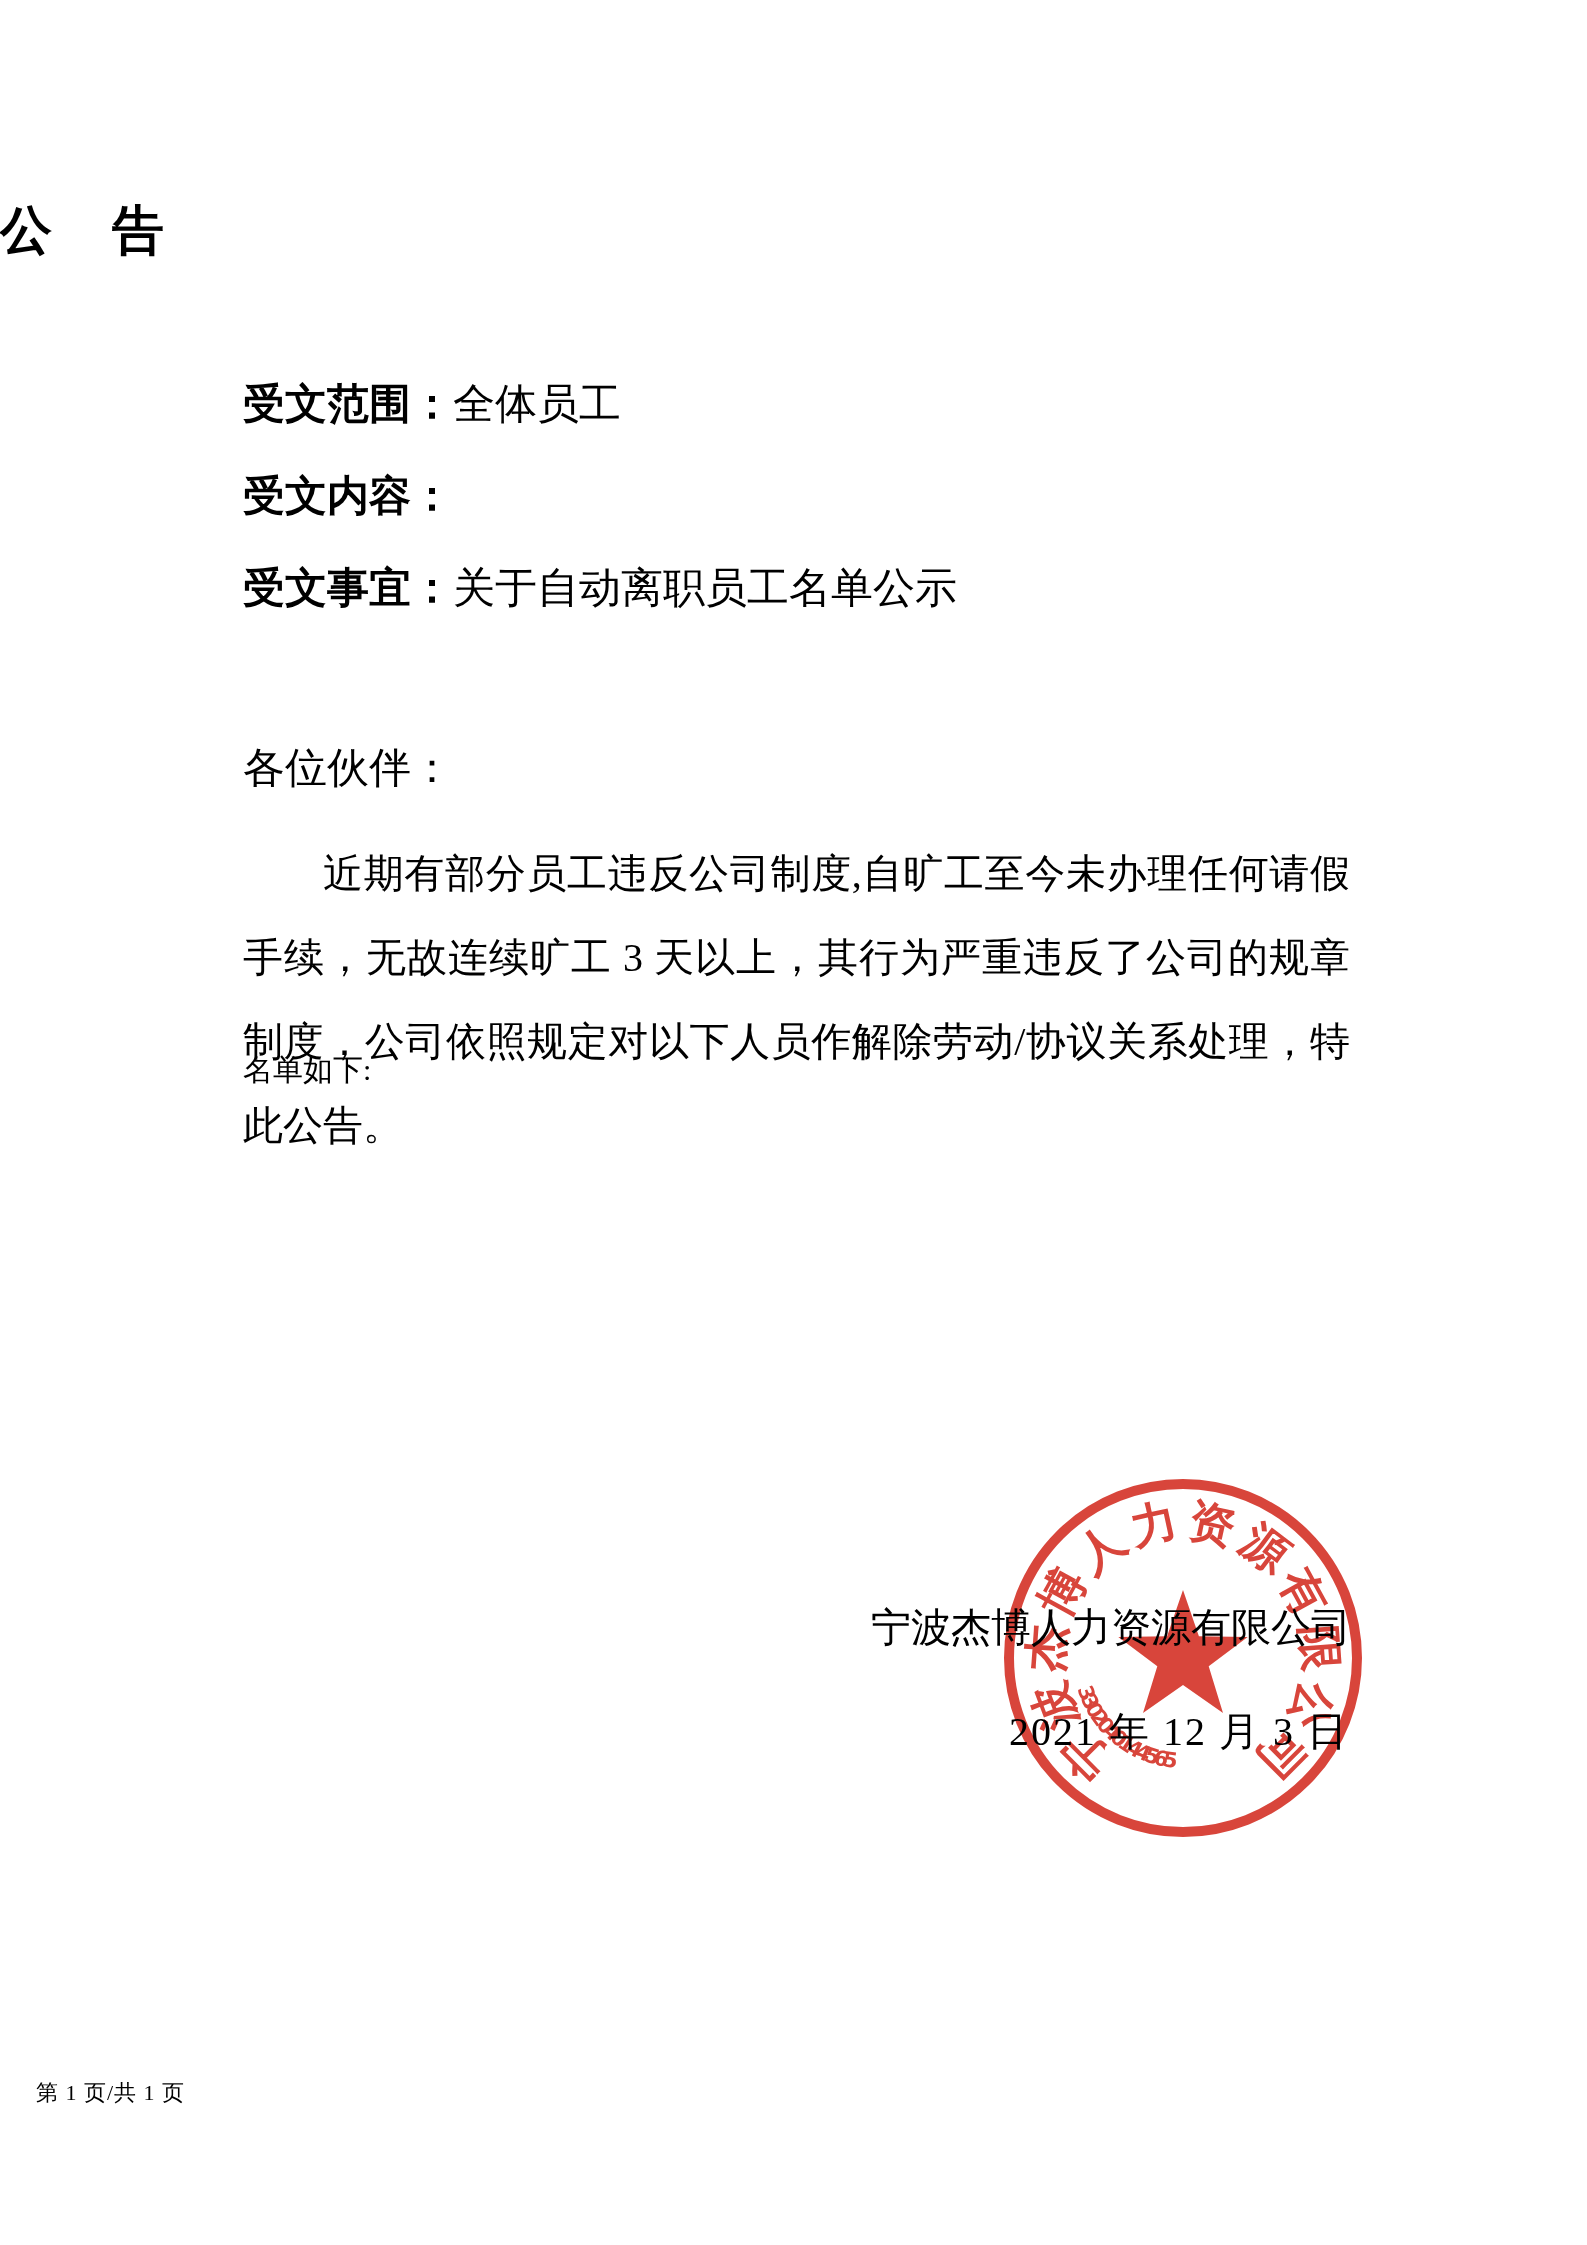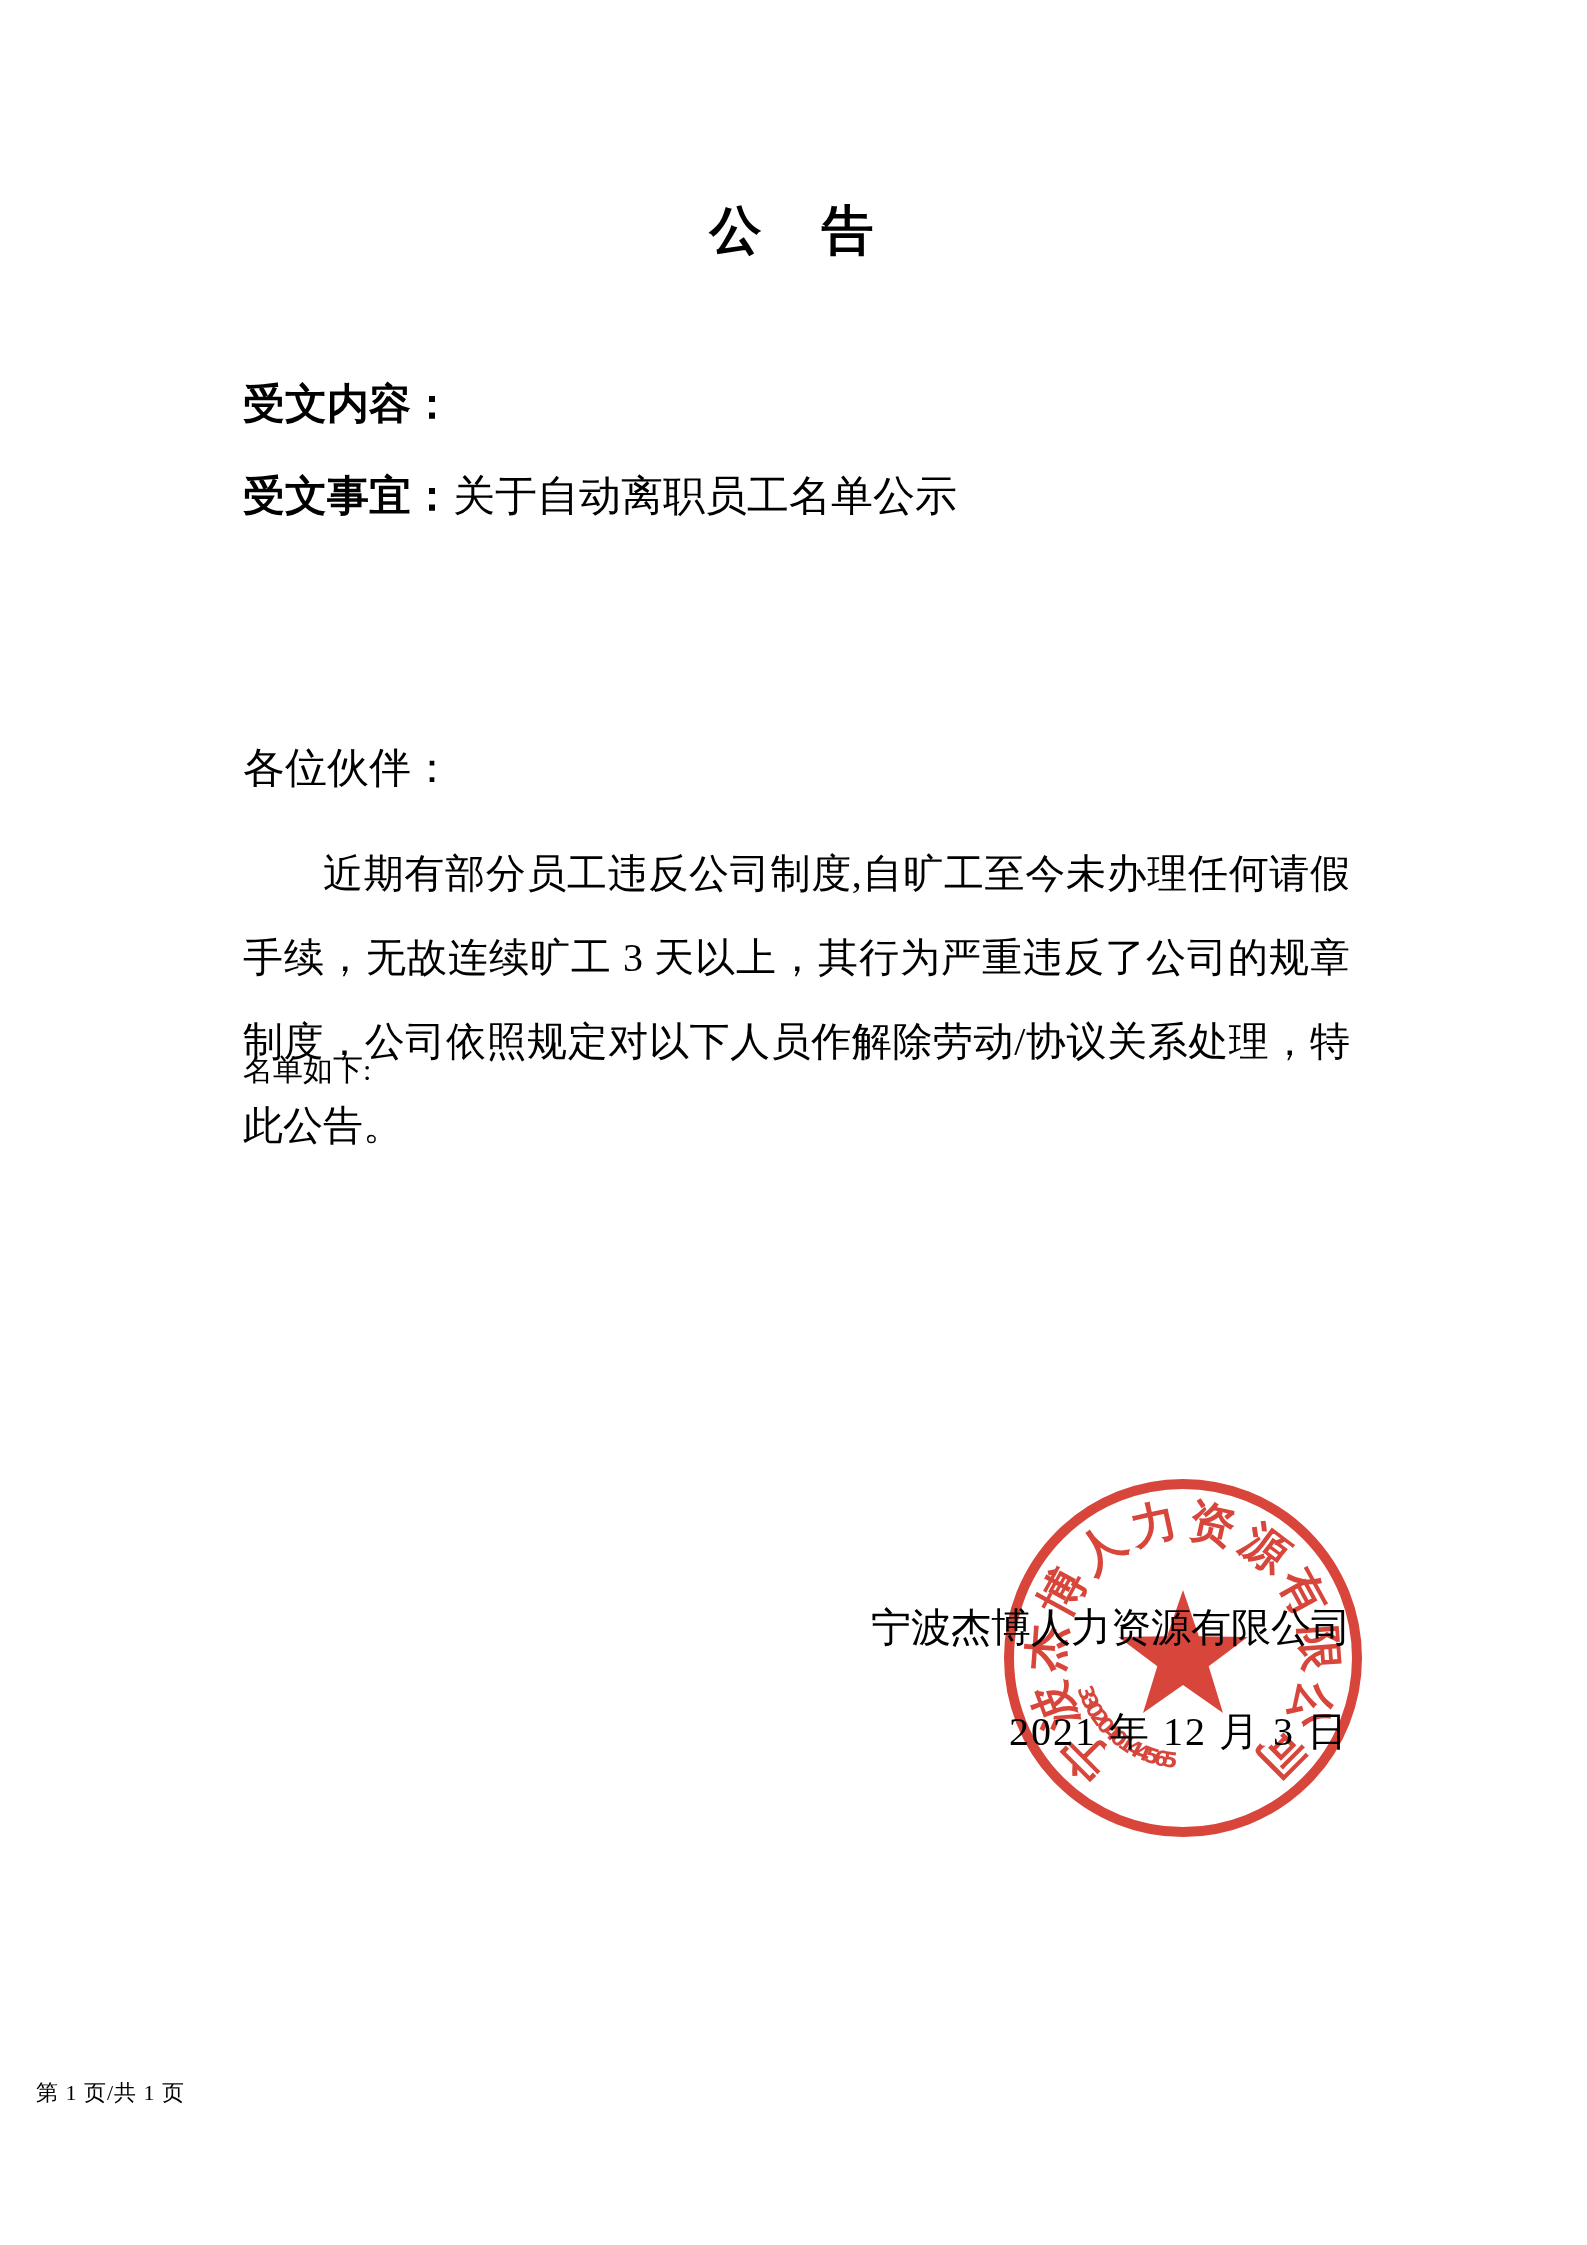--- a/index.html
+++ b/index.html
@@ -1,21 +1,21 @@
 <!DOCTYPE html>
 <html style="--stamp-color: #d5372c;"><head>
 <meta charset="utf-8">
 <style>
   html,body{margin:0;padding:0;background:#888;}
   .page{
     position:relative;width:1587px;height:2245px;background:#ffffff;color:#000;
     font-family:"Liberation Serif","DejaVu Serif",serif;overflow:hidden;margin:0 auto;
   }
   .title{
-    position:absolute;top:196px;left:0;width:100%;text-align:center;
+    position:absolute;top:196px;left:0;width:100%;text-align:left;
     font-size:52px;font-weight:bold;letter-spacing:4px;
   }
   .fields{position:absolute;left:243px;top:358px;width:1110px;}
   .field-row{height:92px;line-height:92px;font-size:42px;white-space:nowrap;}
   .field-label{font-weight:bold;}
   .greeting{position:absolute;left:243px;top:740px;font-size:42px;}
   .body-paragraph{
     position:absolute;left:243px;top:792px;width:1107px;
     font-size:40px;line-height:84px;text-align:justify;text-indent:80px;
   }
@@ -53,20 +53,23 @@
   .footer{position:absolute;left:0;top:2078px;width:100%;text-align:left;font-size:22px;letter-spacing:1px;margin-left:36px;}
 </style>
 </head>
 <body>
 
 <div class="page">
 
   <div class="title">公　告</div>
 
   <div class="fields">
+    <div class="field-row">
+      <span class="field-label">受文范围：</span><span class="field-value">全体员工</span>
+    </div>
     <div class="field-row">
       <span class="field-label">受文内容：</span><span class="field-value"></span>
     </div>
     <div class="field-row">
       <span class="field-label">受文事宜：</span><span class="field-value">关于自动离职员工名单公示</span>
     </div>
   </div>
 
   <div class="greeting">各位伙伴：</div>
 

